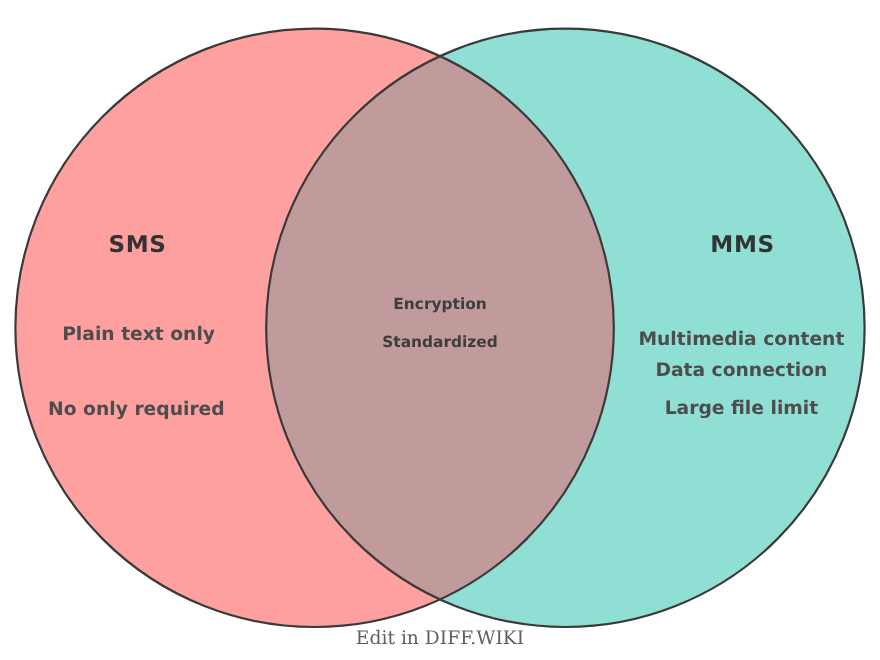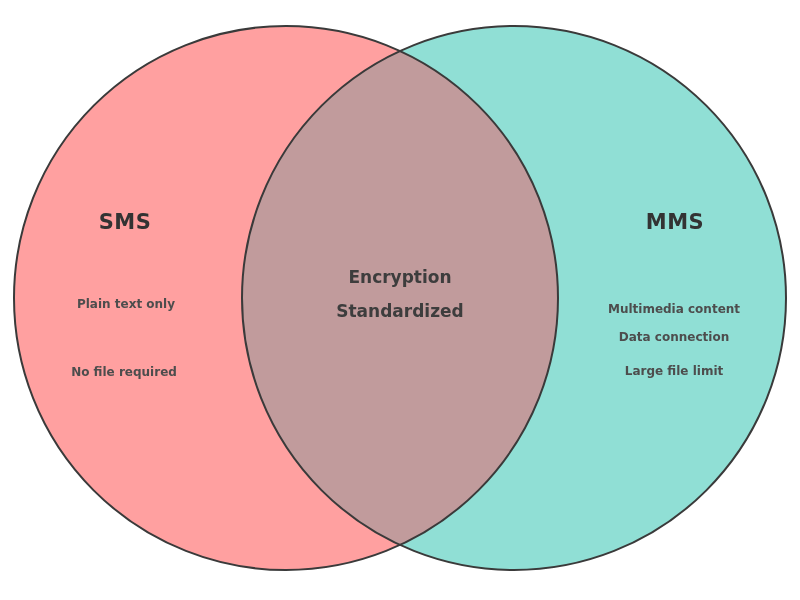--- a/index.html
+++ b/index.html
@@ -30,25 +30,25 @@
     white-space: nowrap;
     font-weight: bold;
     text-align: center;
   }
   .set-title {
     font-size: 21px;
     color: #333333;
     letter-spacing: 0.5px;
   }
   .set-item {
-    font-size: 12px;
+    font-size: 17px;
     color: #4d4d4d;
   }
   .overlap-item {
-    font-size: 17px;
+    font-size: 14px;
     color: #3d3d3d;
   }
   .footer-credit {
     position: absolute;
     left: 400px;
     top: 580px;
     transform: translate(-50%, -50%);
     font-family: "DejaVu Serif", "Liberation Serif", serif;
     font-weight: normal;
     font-size: 17px;
@@ -74,24 +74,25 @@
     <circle cx="514" cy="298" r="272" fill="#90DFD5"></circle>
 
     <circle cx="286" cy="298" r="272" clip-path="url(#clip-right-circle)" fill="#C19B9C"></circle>
 
     <circle cx="286" cy="298" r="272" fill="none" stroke-width="2" stroke="#3a3a3a"></circle>
     <circle cx="514" cy="298" r="272" fill="none" stroke-width="2" stroke="#3a3a3a"></circle>
   </svg>
 
   <div class="label set-title" style="left:125px; top:222px;">SMS</div>
   <div class="label set-item" style="left:126px; top:304px;">Plain text only</div>
-  <div class="label set-item" style="left:124px; top:372px;">No file required</div>
+  <div class="label set-item" style="left:124px; top:372px;">No only required</div>
 
   <div class="label overlap-item" style="left:400px; top:277px;">Encryption</div>
   <div class="label overlap-item" style="left:400px; top:311px;">Standardized</div>
 
   <div class="label set-title" style="left:675px; top:222px;text-align:center;">MMS</div>
   <div class="label set-item" style="left:674px; top:309px;">Multimedia content</div>
   <div class="label set-item" style="left:674px; top:337px;">Data connection</div>
   <div class="label set-item" style="left:674px; top:371px;">Large file limit</div>
 
+  <a href="#" class="footer-credit">Edit in DIFF.WIKI</a>
 
 </div>
 
 </body></html>

